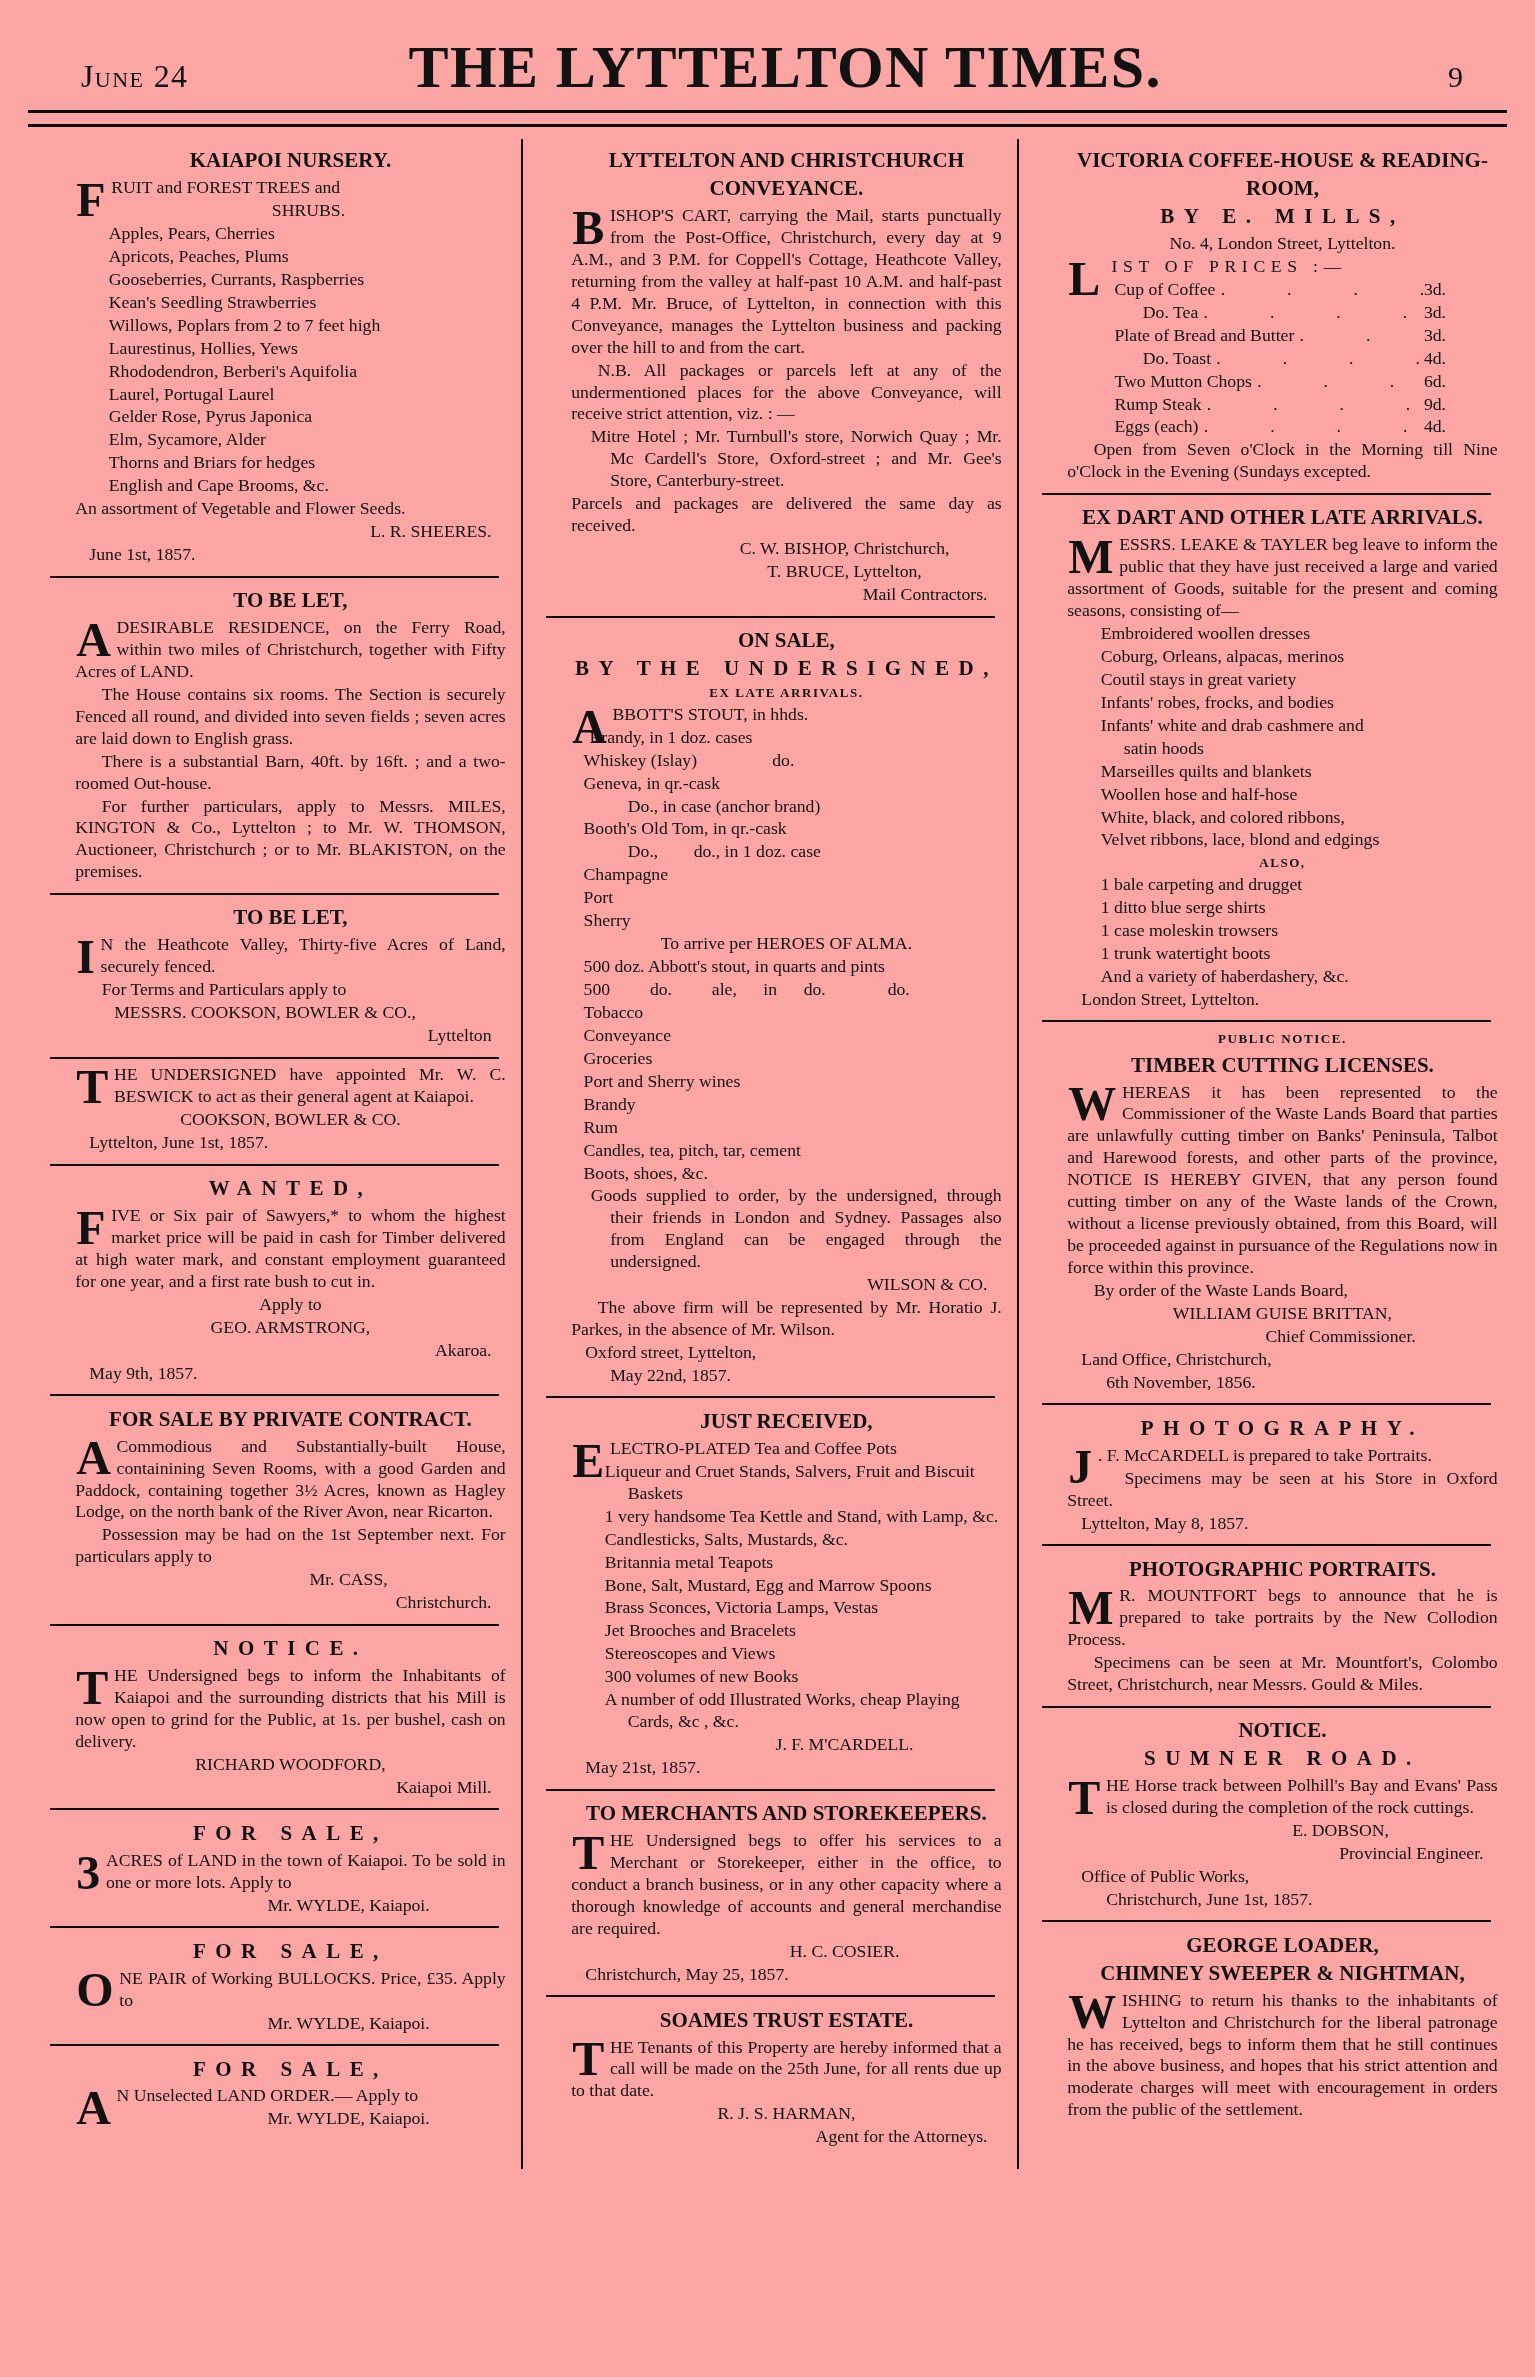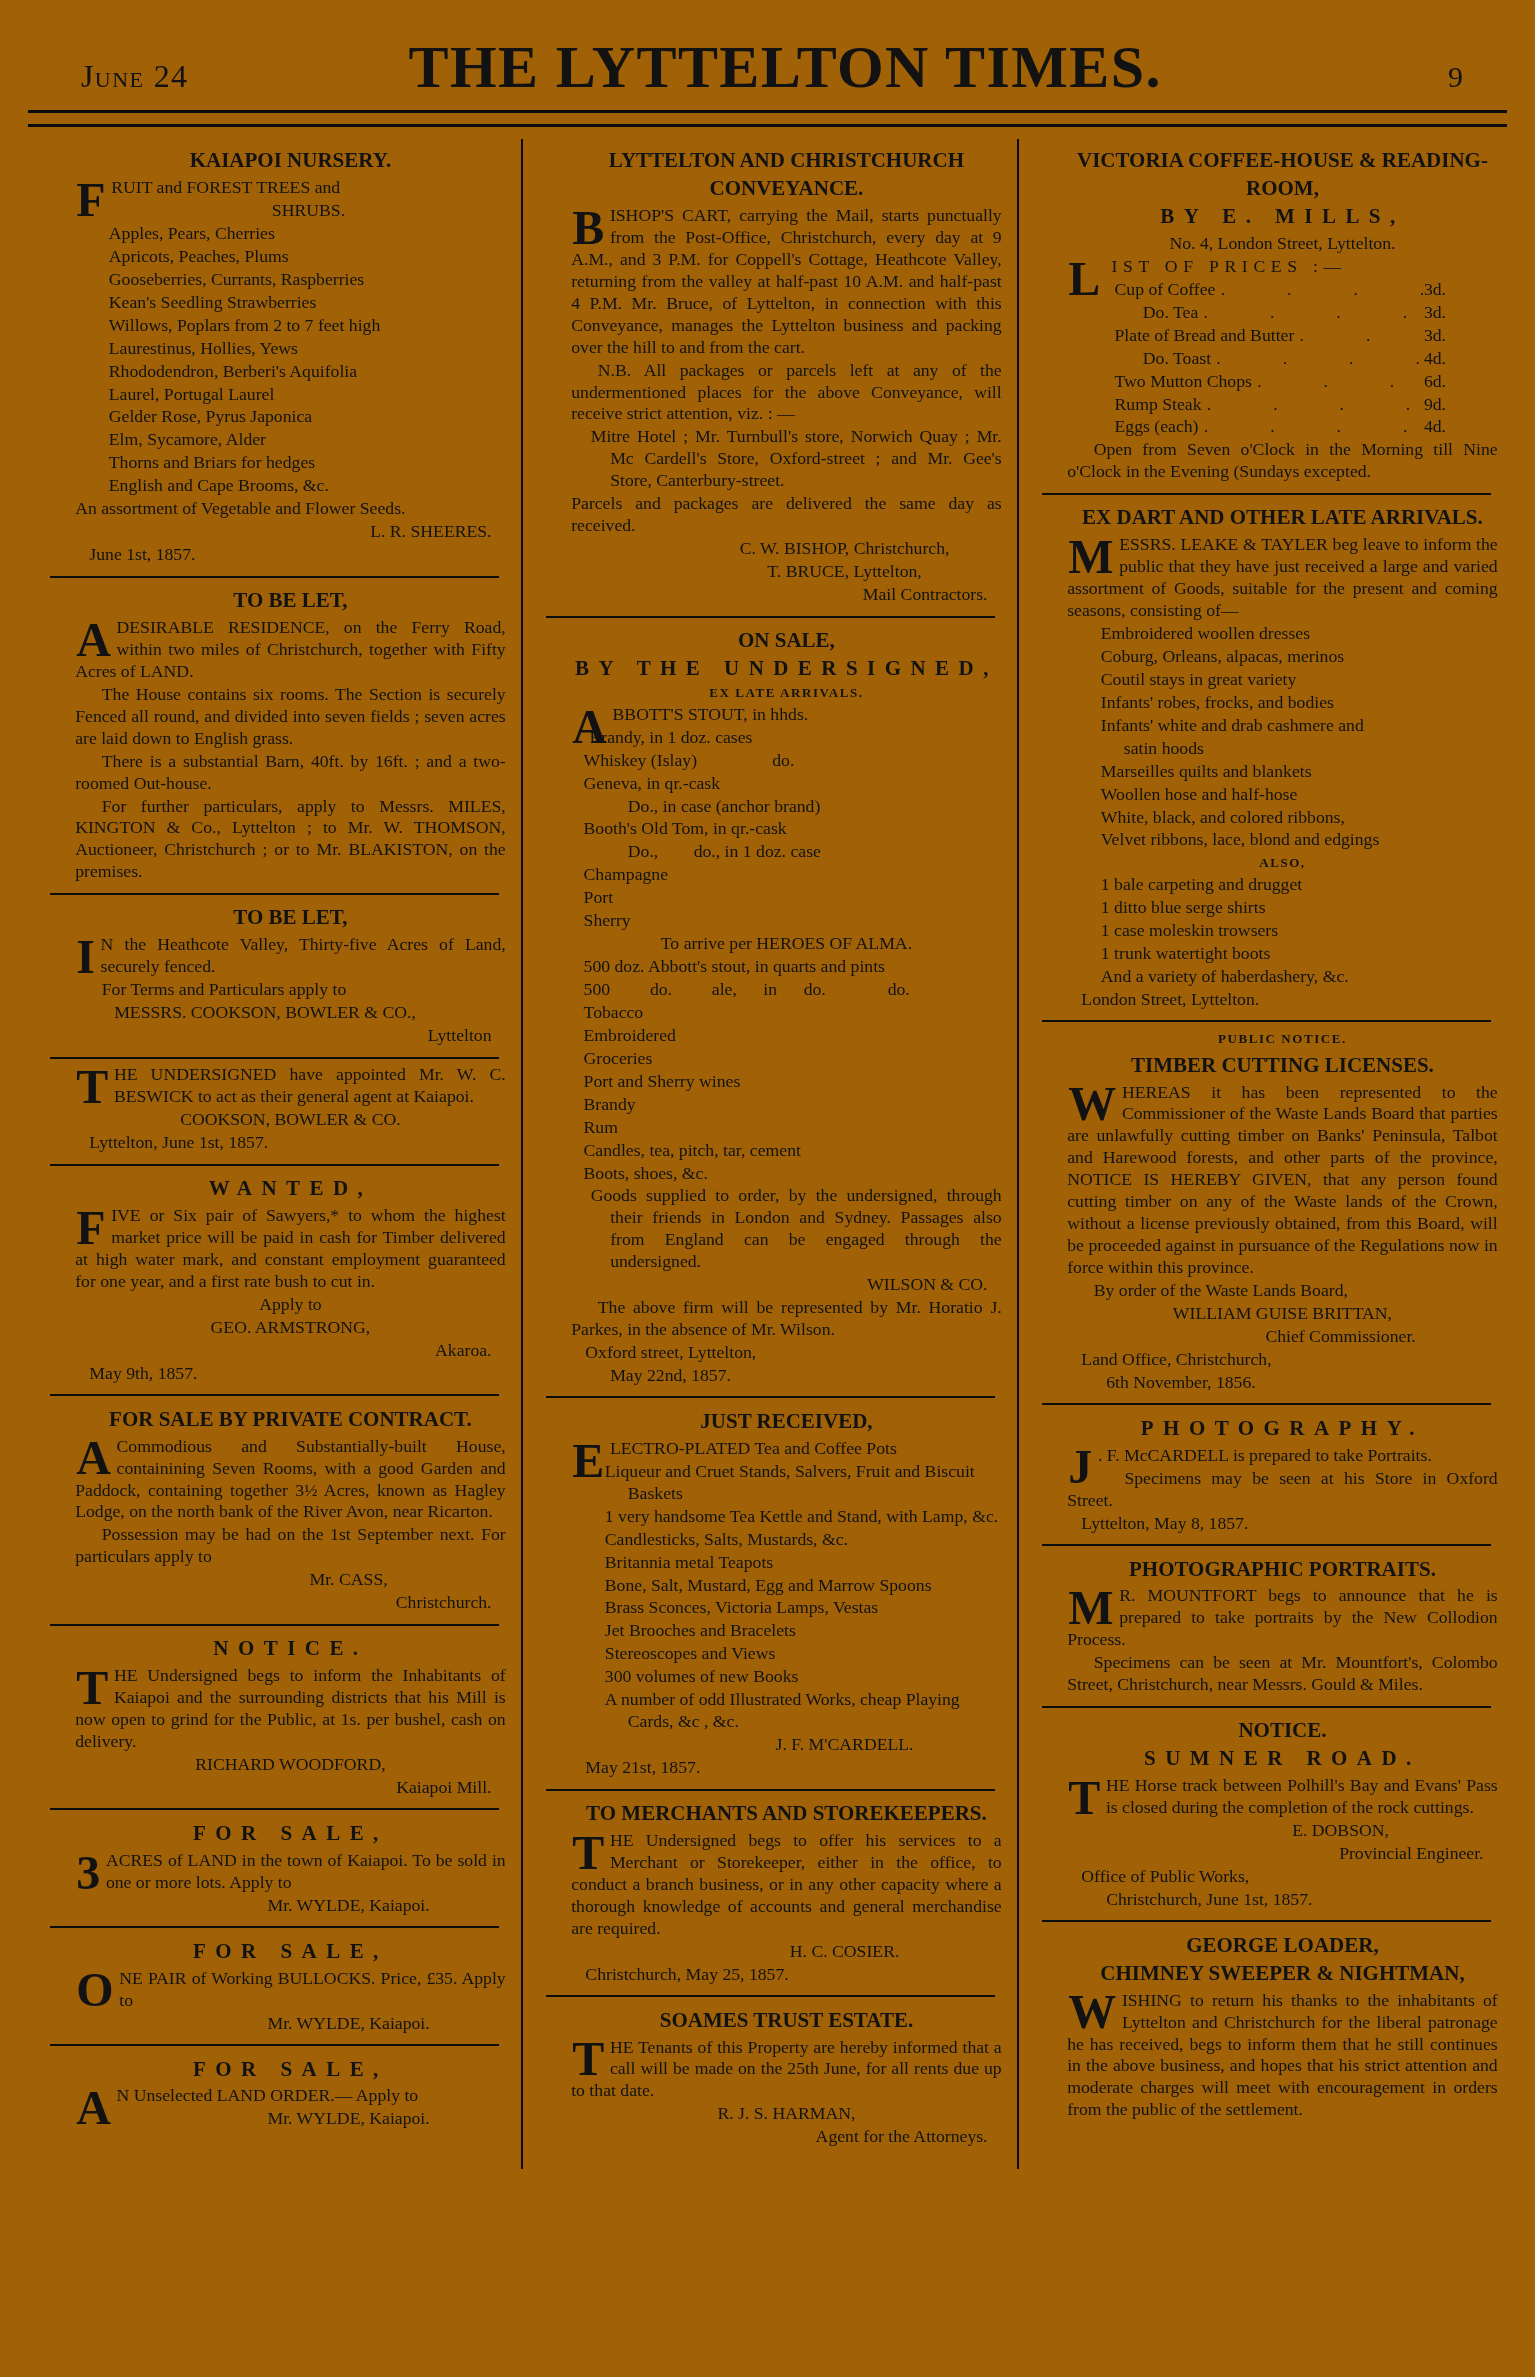--- a/index.html
+++ b/index.html
@@ -1,17 +1,17 @@
 <!DOCTYPE html>
 <html style="font-size:7.6px"><head>
 <meta charset="utf-8">
 <style>
   html,body{margin:0;padding:0;background:#e8e8e4;}
   .page{
-    width:1535px;height:2377px;margin:0 auto;background:#a16207;color:#121212;
+    width:1535px;height:2377px;margin:0 auto;background:#fca5a5;color:#121212;
     font-family:"Liberation Serif","DejaVu Serif",serif;position:relative;overflow:hidden;
   }
   
   .masthead{display:flex;justify-content:space-between;align-items:baseline;padding:33px 72px 1.9px 81px;}
   .m-date{font-size:32px;font-variant:small-caps;letter-spacing:1.4px;white-space:nowrap;}
   .m-title{font-size:60px;font-weight:bold;margin:0;letter-spacing:1.4px;transform:translateX(-33px);white-space:nowrap;}
   .m-page{font-size:30px;}
   .double-rule{height:11.5px;border-top:3.3px solid #0b0b0b;border-bottom:3.3px solid #0b0b0b;margin:5.7px 28px 0;}
   
   .columns{display:flex;align-items:stretch;margin:11.5px 22px 0 27px;}
@@ -166,21 +166,21 @@
           <div class="li i2">Do., in case (anchor brand)</div>
           <div class="li i0">Booth's Old Tom, in qr.-cask</div>
           <div class="li i2">Do.,        do., in 1 doz. case</div>
           <div class="li i0">Champagne</div>
           <div class="li i0">Port</div>
           <div class="li i0">Sherry</div>
           <div class="c">To arrive per HEROES OF ALMA.</div>
           <div class="li i0">500 doz. Abbott's stout, in quarts and pints</div>
           <div class="li i0">500         do.         ale,      in      do.              do.</div>
           <div class="li i0">Tobacco</div>
-          <div class="li i0">Embroidered</div>
+          <div class="li i0">Conveyance</div>
           <div class="li i0">Groceries</div>
           <div class="li i0">Port and Sherry wines</div>
           <div class="li i0">Brandy</div>
           <div class="li i0">Rum</div>
           <div class="li i0">Candles, tea, pitch, tar, cement</div>
           <div class="li i0">Boots, shoes, &amp;c.</div>
           <div class="hang">Goods supplied to order, by the undersigned, through their friends in London and Sydney.  Passages also from England can be engaged through the undersigned.</div>
           <div class="sr">WILSON &amp; CO.</div>
           <div class="p">The above firm will be represented by Mr. Horatio J. Parkes, in the absence of Mr. Wilson.</div>
           <div class="dt">Oxford street, Lyttelton,</div>

